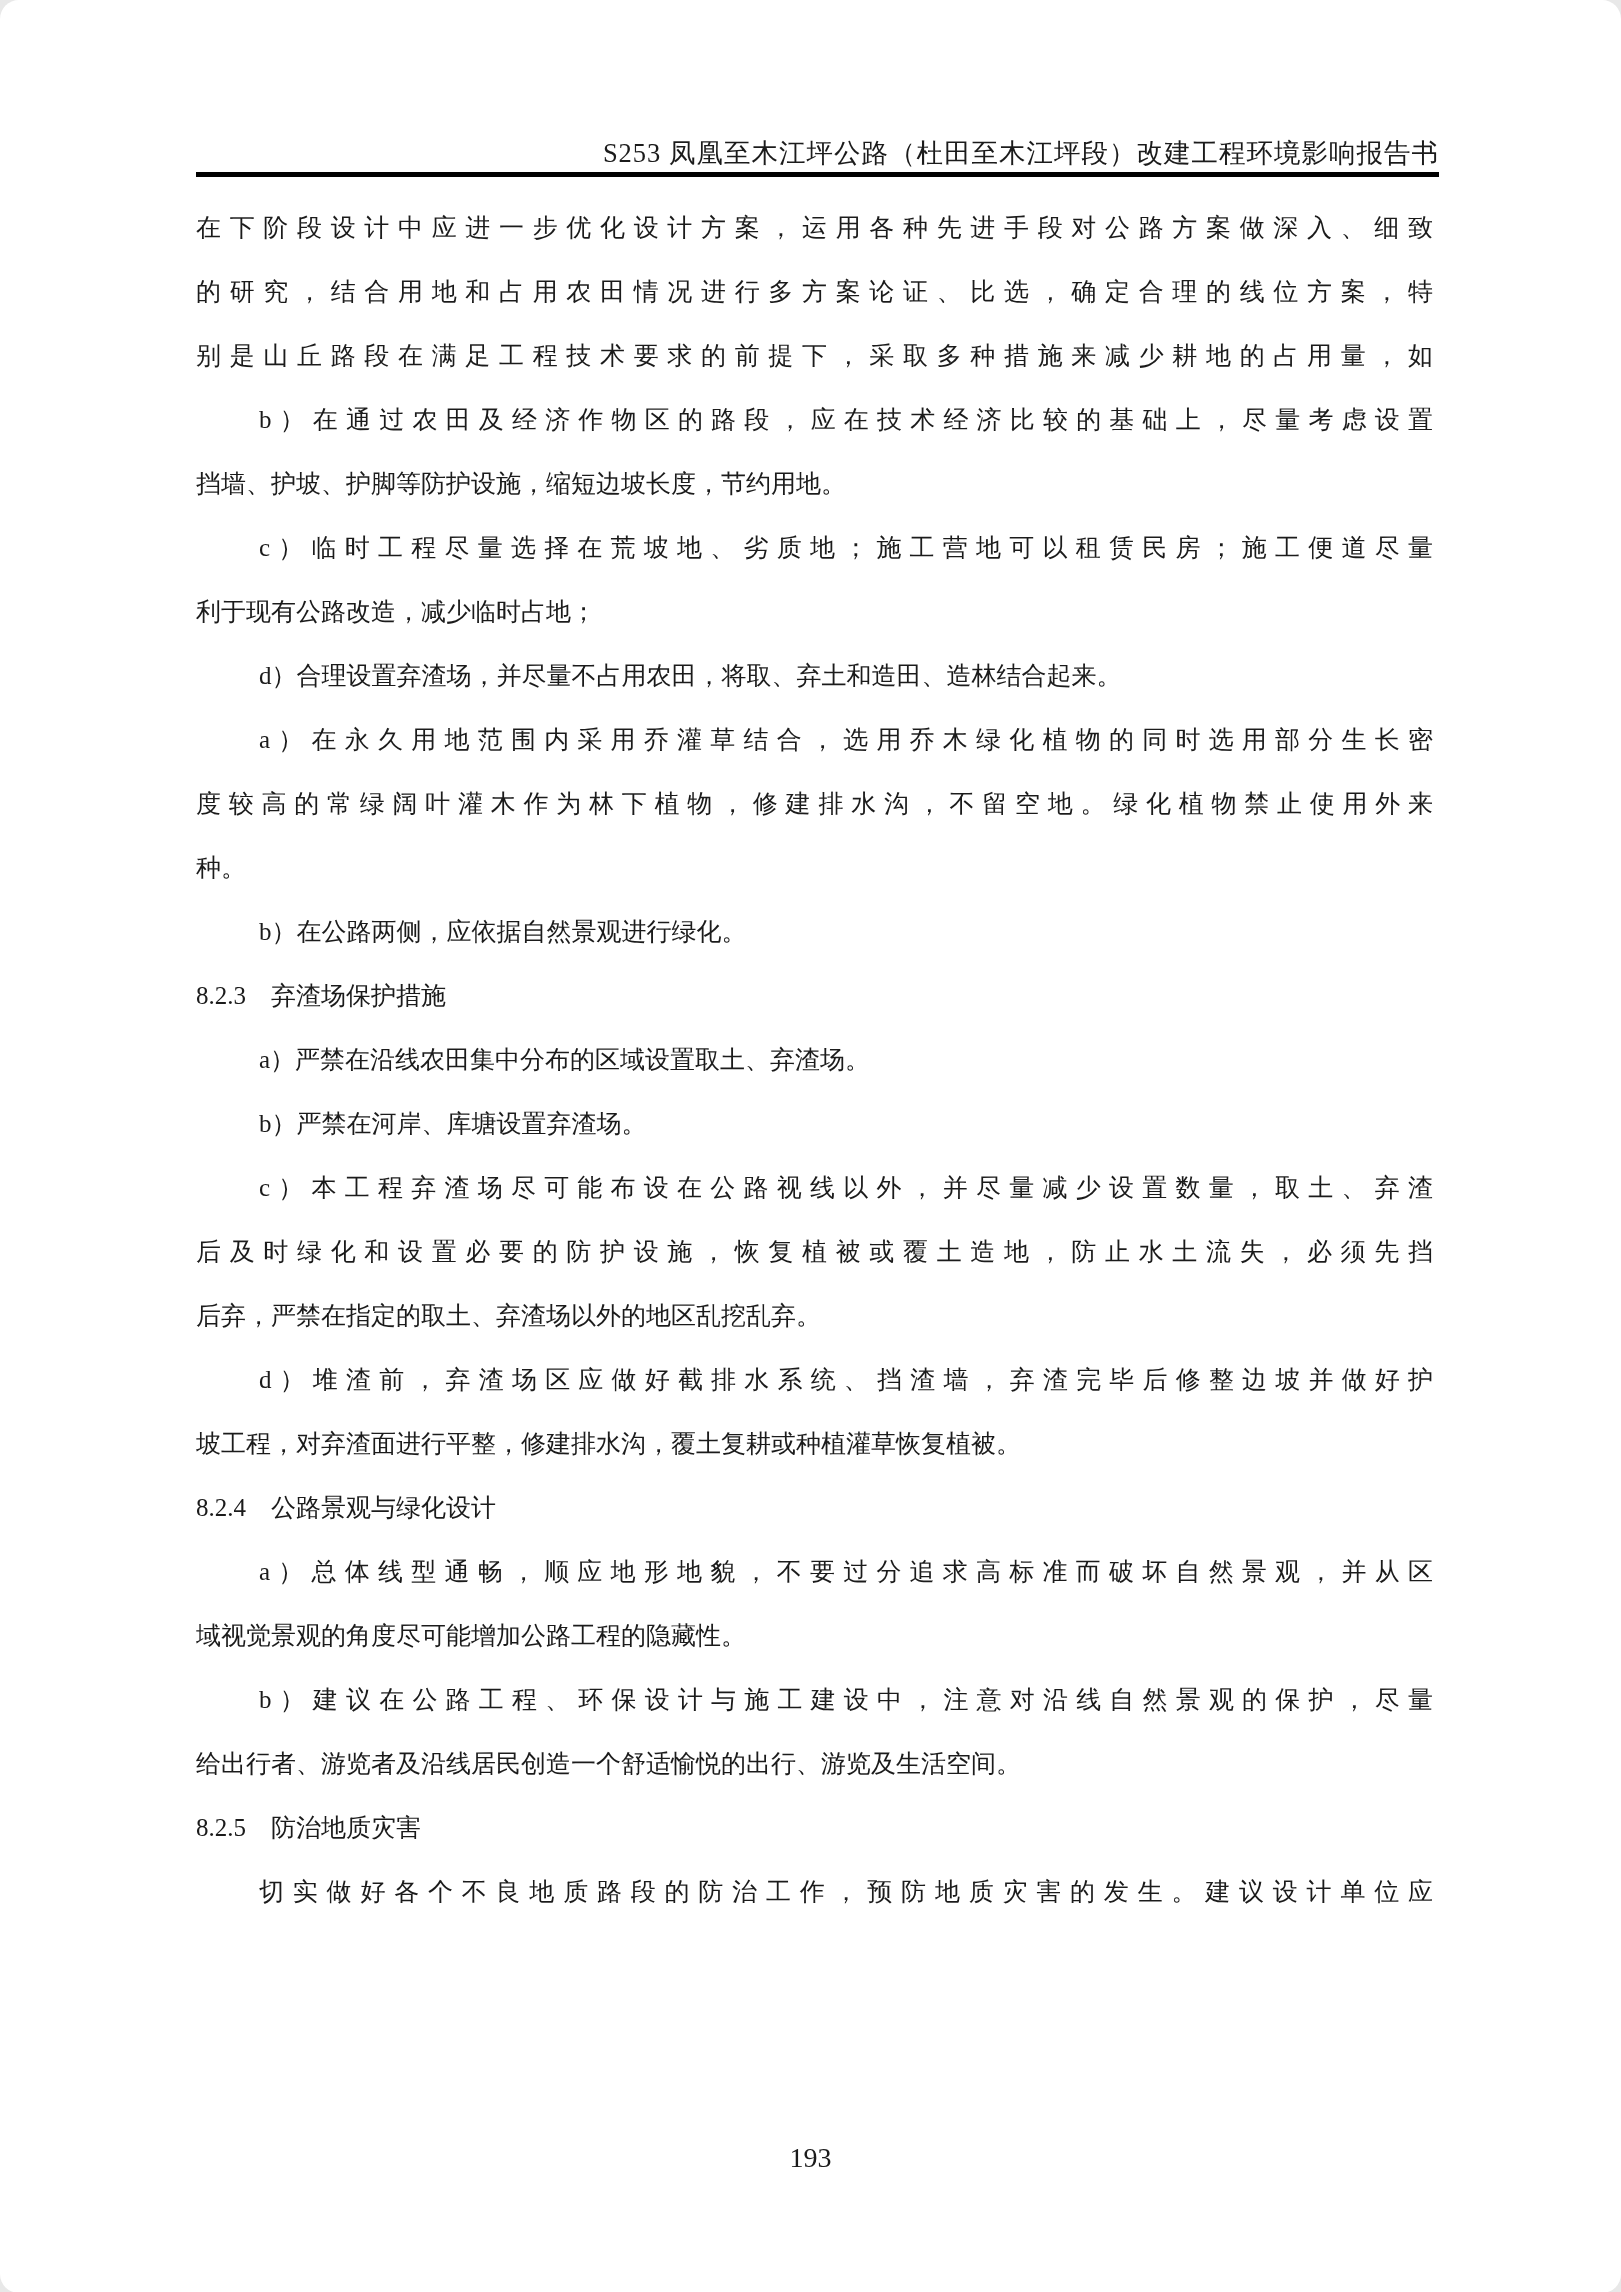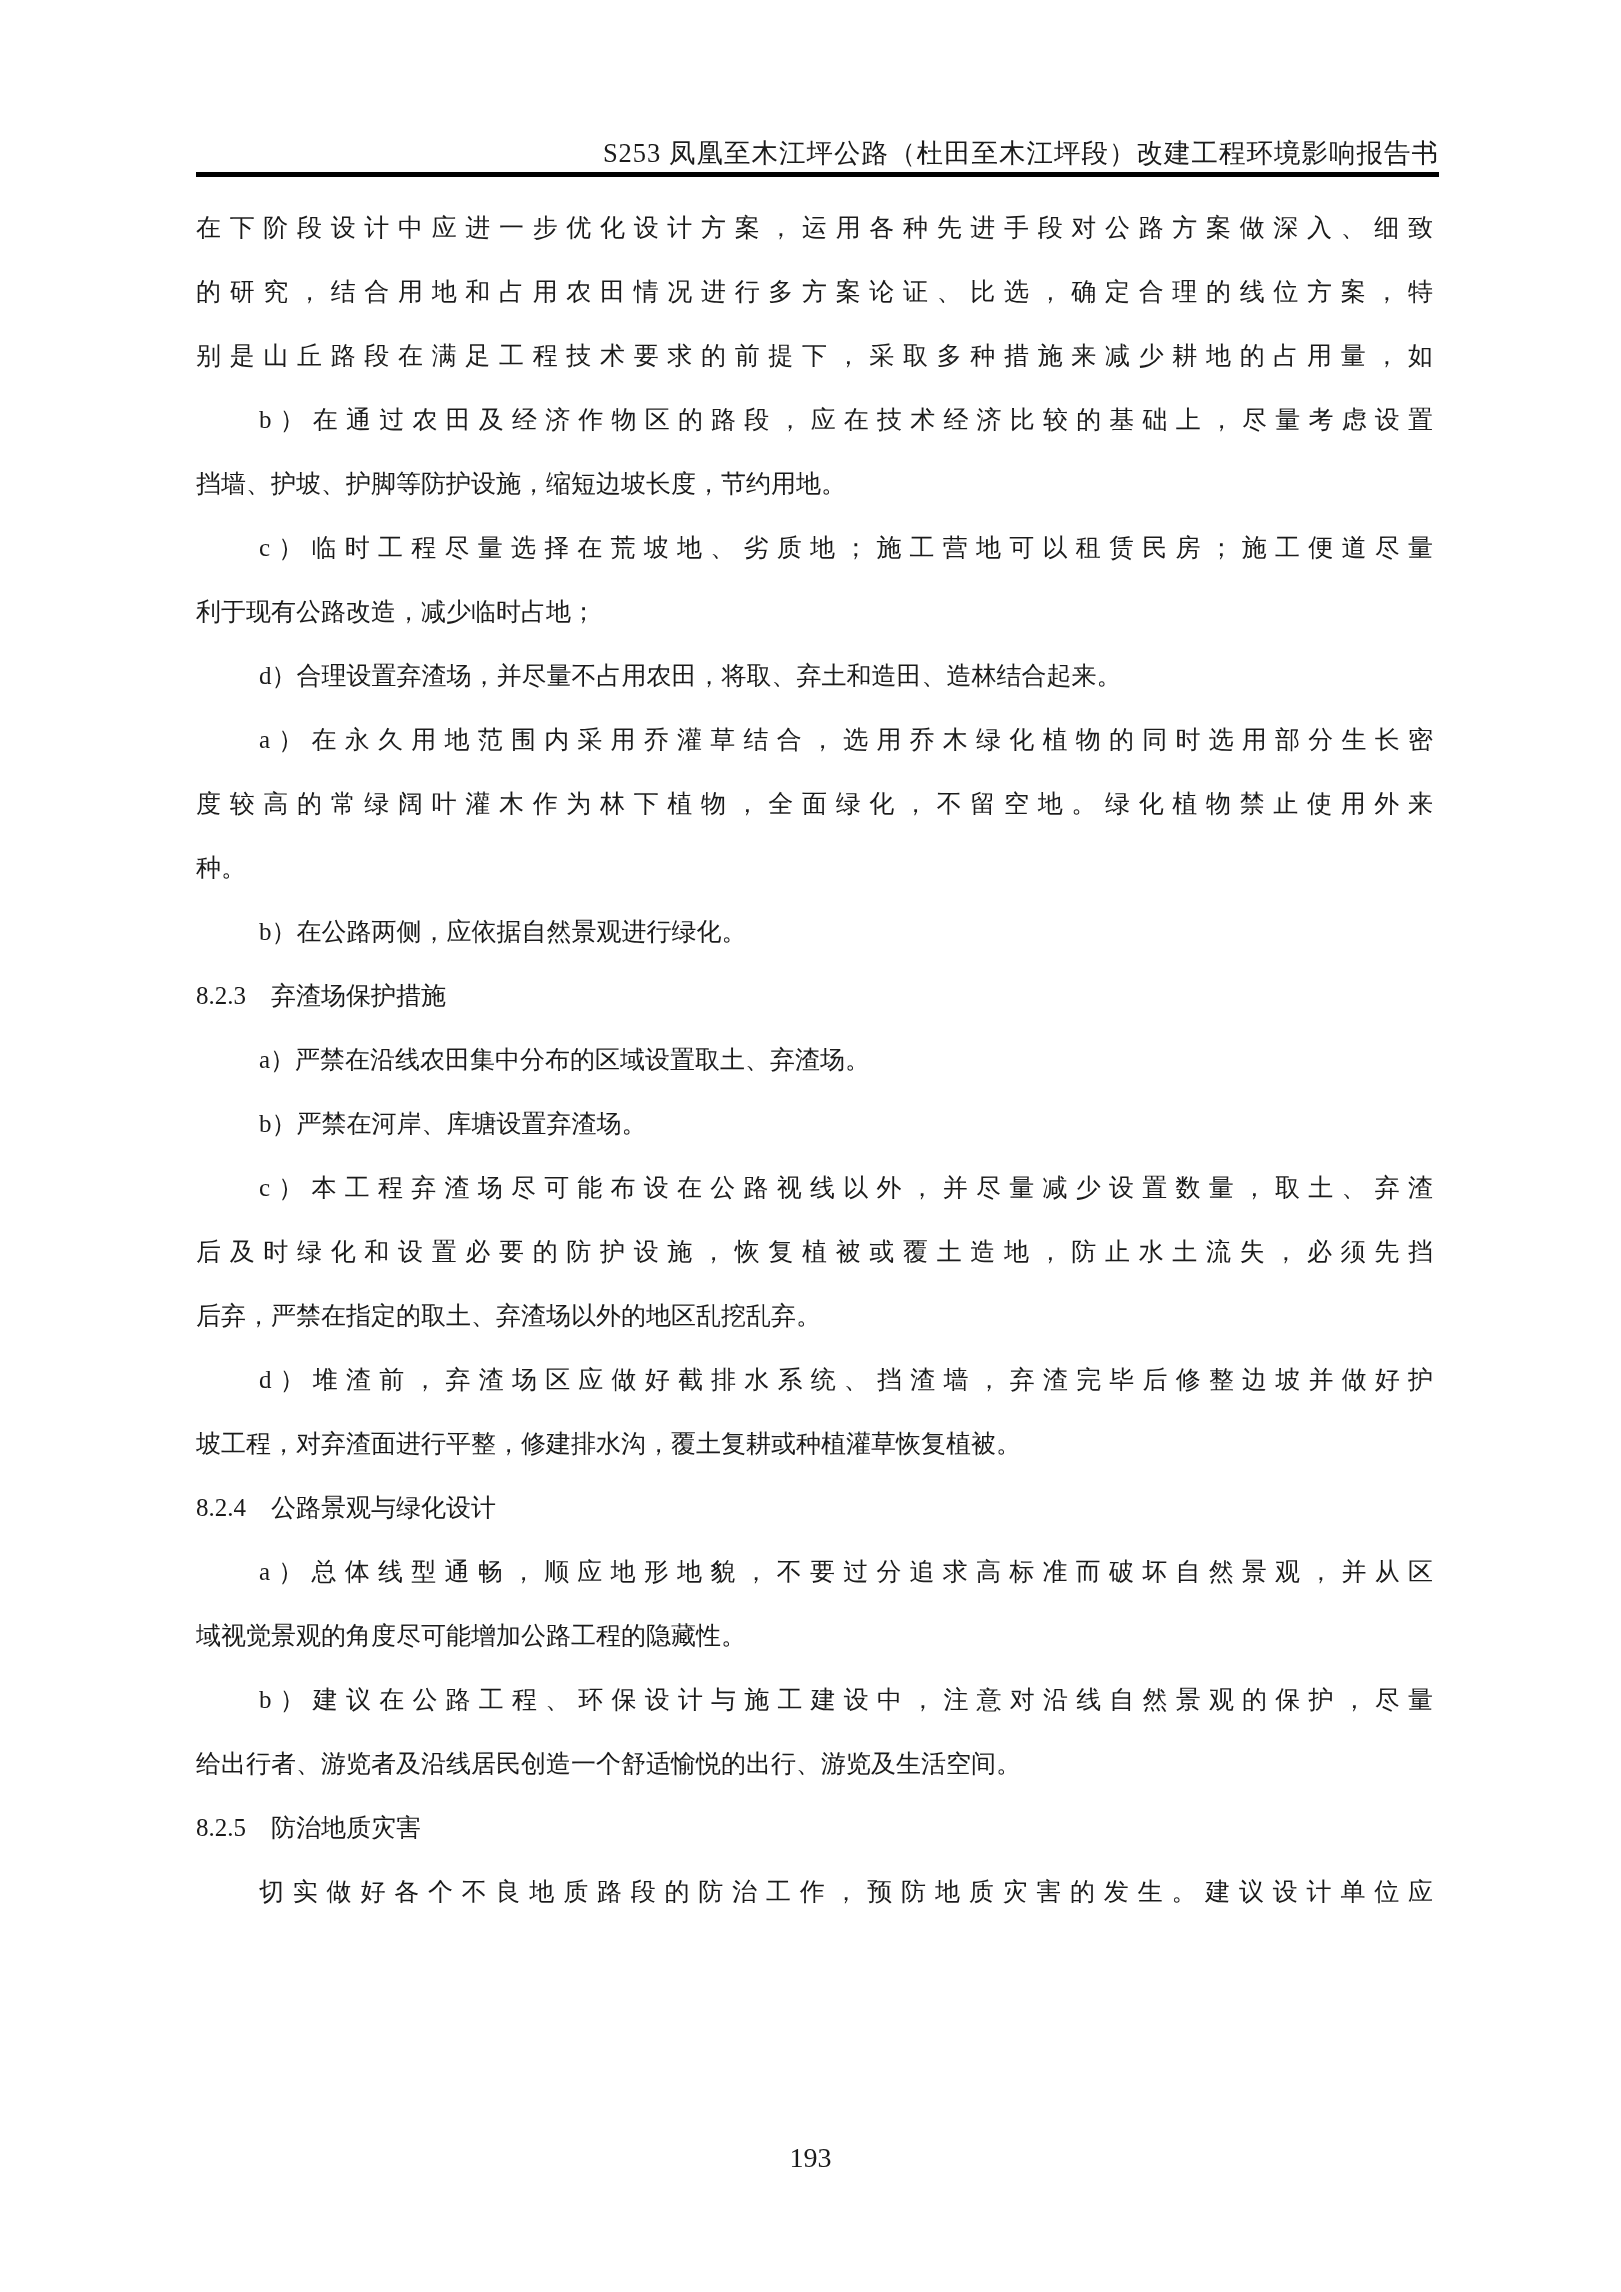--- a/index.html
+++ b/index.html
@@ -9,20 +9,21 @@
   }
   .page {
     position: relative;
     width: 1621px;
     height: 2293px;
     margin: 0 auto;
     background: #ffffff;
     font-family: "Liberation Serif", "DejaVu Serif", serif;
     color: #1b1b1b;
     overflow: hidden;
+    border-radius: 19px;
   }
   .header-title {
     position: absolute;
     left: 196px;
     top: 138px;
     width: 1243px;
     text-align: right;
     font-size: 26.5px;
     line-height: 31px;
     letter-spacing: 1px;
@@ -80,21 +81,21 @@
   <div class="doc-body" id="doc-body">
       <div class="line fill">在下阶段设计中应进一步优化设计方案，运用各种先进手段对公路方案做深入、细致</div>
       <div class="line fill">的研究，结合用地和占用农田情况进行多方案论证、比选，确定合理的线位方案，特</div>
       <div class="line fill">别是山丘路段在满足工程技术要求的前提下，采取多种措施来减少耕地的占用量，如</div>
       <div class="line indent fill">b）在通过农田及经济作物区的路段，应在技术经济比较的基础上，尽量考虑设置</div>
       <div class="line">挡墙、护坡、护脚等防护设施，缩短边坡长度，节约用地。</div>
       <div class="line indent fill">c）临时工程尽量选择在荒坡地、劣质地；施工营地可以租赁民房；施工便道尽量</div>
       <div class="line">利于现有公路改造，减少临时占地；</div>
       <div class="line indent">d）合理设置弃渣场，并尽量不占用农田，将取、弃土和造田、造林结合起来。</div>
       <div class="line indent fill">a）在永久用地范围内采用乔灌草结合，选用乔木绿化植物的同时选用部分生长密</div>
-      <div class="line fill">度较高的常绿阔叶灌木作为林下植物，全面绿化，不留空地。绿化植物禁止使用外来</div>
+      <div class="line fill">度较高的常绿阔叶灌木作为林下植物，修建排水沟，不留空地。绿化植物禁止使用外来</div>
       <div class="line">种。</div>
       <div class="line indent">b）在公路两侧，应依据自然景观进行绿化。</div>
       <div class="line heading">8.2.3　弃渣场保护措施</div>
       <div class="line indent">a）严禁在沿线农田集中分布的区域设置取土、弃渣场。</div>
       <div class="line indent">b）严禁在河岸、库塘设置弃渣场。</div>
       <div class="line indent fill">c）本工程弃渣场尽可能布设在公路视线以外，并尽量减少设置数量，取土、弃渣</div>
       <div class="line fill">后及时绿化和设置必要的防护设施，恢复植被或覆土造地，防止水土流失，必须先挡</div>
       <div class="line">后弃，严禁在指定的取土、弃渣场以外的地区乱挖乱弃。</div>
       <div class="line indent fill">d）堆渣前，弃渣场区应做好截排水系统、挡渣墙，弃渣完毕后修整边坡并做好护</div>
       <div class="line">坡工程，对弃渣面进行平整，修建排水沟，覆土复耕或种植灌草恢复植被。</div>

